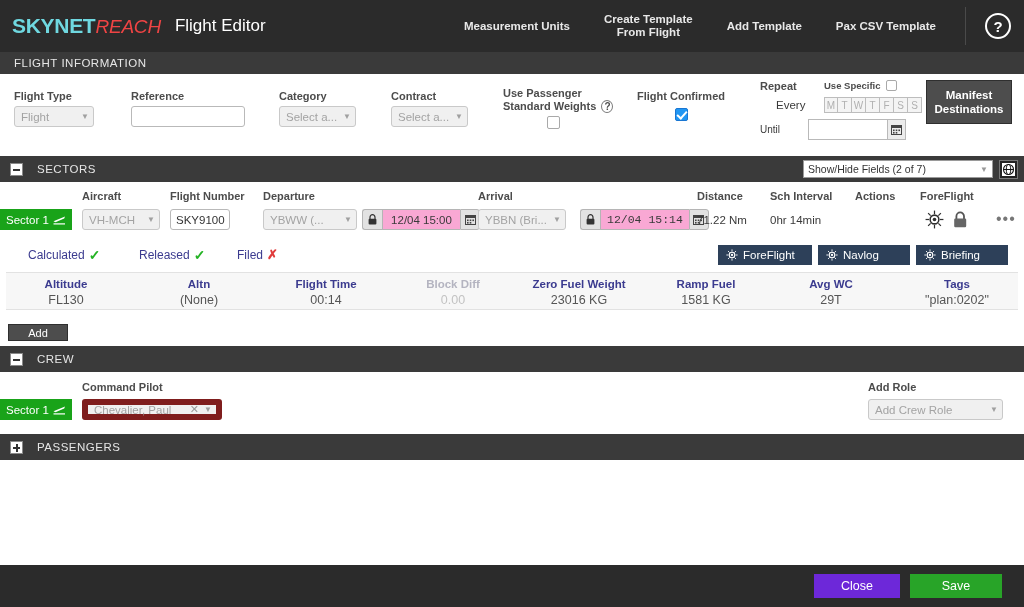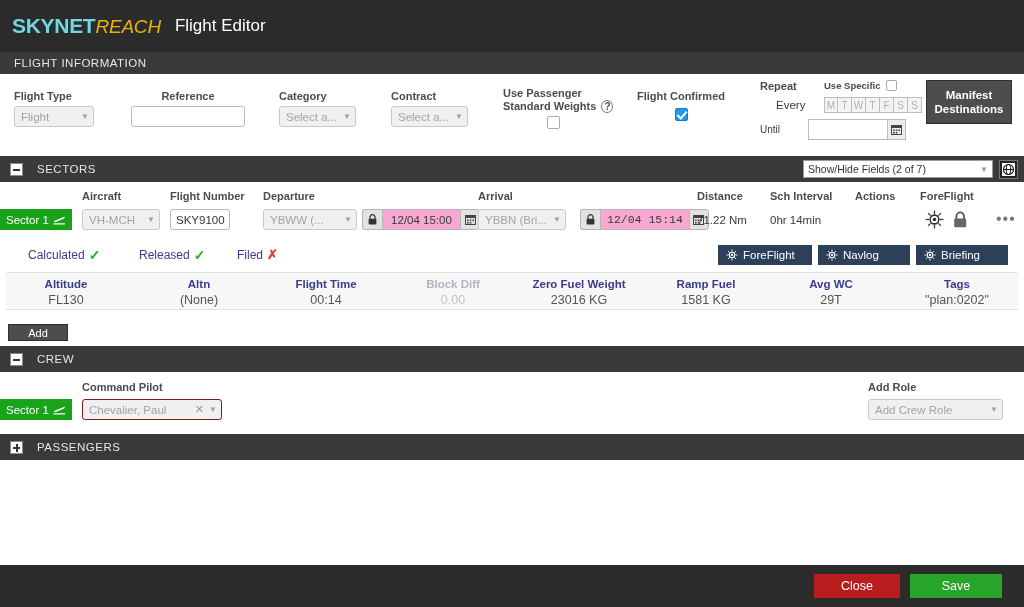--- a/index.html
+++ b/index.html
@@ -33,21 +33,21 @@
     display: flex; align-items: baseline;
     white-space: nowrap;
   }
   .brand-skynet {
     font-size: 21px; font-weight: bold;
     color: #6fd8e0;
     letter-spacing: -0.3px;
   }
   .brand-reach {
     font-size: 19px; font-style: italic;
-    color: #eab308;
+    color: #ef4444;
     letter-spacing: -0.2px;
   }
   .page-title {
     margin-left: 14px;
     font-size: 17px;
     color: #ffffff;
   }
   .topnav {
     margin-left: auto;
     display: flex; align-items: center;
@@ -285,39 +285,39 @@
     color: #fff; font-size: 11px;
     display: flex; align-items: center; justify-content: center;
     cursor: pointer;
   }
   .addbar { height: 22px; background: #ffffff; padding-left: 8px; flex: 0 0 auto; }
 
   
   .panel.crew { height: 62px; position: relative; }
   .crew-sel {
     width: 140px; height: 21px;
-    border: 1px solid #7f1d1d; border-radius: 3px;
+    border: 6px solid #7f1d1d; border-radius: 3px;
     background: #f0f0f0; color: #a3a3a3;
     font-size: 11.5px;
     display: flex; align-items: center; padding: 0 4px 0 6px;
     cursor: pointer;
   }
   .crew-sel .x { margin-left: auto; font-size: 11px; color: #9a9a9a; padding-right: 5px; }
   .crew-sel .caret { font-size: 8px; color: #a0a0a0; }
 
   .blank-area { background: #ffffff; flex: 1 1 auto; }
 
   
   .footer {
     height: 42px; background: #2b2b2b;
     display: flex; align-items: center; justify-content: flex-end;
     gap: 10px; padding-right: 22px; flex: 0 0 auto;
   }
   .btn-close {
-    width: 86px; height: 24px; background: #b91c1c;
+    width: 86px; height: 24px; background: #6d28d9;
     color: #ffffff; font-size: 12.5px;
     display: flex; align-items: center; justify-content: center;
     cursor: pointer;
   }
   .btn-save {
     width: 92px; height: 24px; background: #28a428;
     color: #ffffff; font-size: 12.5px;
     display: flex; align-items: center; justify-content: center;
     cursor: pointer;
   }
@@ -328,37 +328,56 @@
 
 <div class="app">
 
   <div class="topbar">
     <div class="brand">
       <span class="brand-skynet">SKYNET</span>
         <span class="brand-reach">REACH</span>
     </div>
     <div class="page-title">Flight Editor</div>
 
+    <div class="topnav">
+      <div class="topnav-item">
+        <span>Measurement Units</span>
+      </div>
+      <div class="topnav-item">
+        <span>Create Template</span>
+        <span class="l2">From Flight</span>
+      </div>
+      <div class="topnav-item">
+        <span>Add Template</span>
+      </div>
+      <div class="topnav-item">
+        <span>Pax CSV Template</span>
+      </div>
+      <div class="topnav-sep"></div>
+      <div class="help-btn">
+        <div class="help-circle">?</div>
+      </div>
+    </div>
   </div>
 
   <div class="section-bar">
     <div class="section-title" style="margin-left:4px">FLIGHT INFORMATION</div>
   </div>
 
   <div class="panel flight-info">
 
     <div class="abs" style="left:14px; top:16px;">
       <div class="fld-label">Flight Type</div>
       <div class="sel" style="width:80px">
         <span>Flight</span>
         <span class="caret">▼</span>
       </div>
     </div>
 
-    <div class="abs" style="left:131px; top:16px;text-align:center;">
+    <div class="abs" style="left:131px; top:16px;">
       <div class="fld-label">Reference</div>
       <div class="inp" style="width:114px"></div>
     </div>
 
     <div class="abs" style="left:279px; top:16px;">
       <div class="fld-label">Category</div>
       <div class="sel" style="width:77px">
         <span>Select a...</span>
         <span class="caret">▼</span>
       </div>

